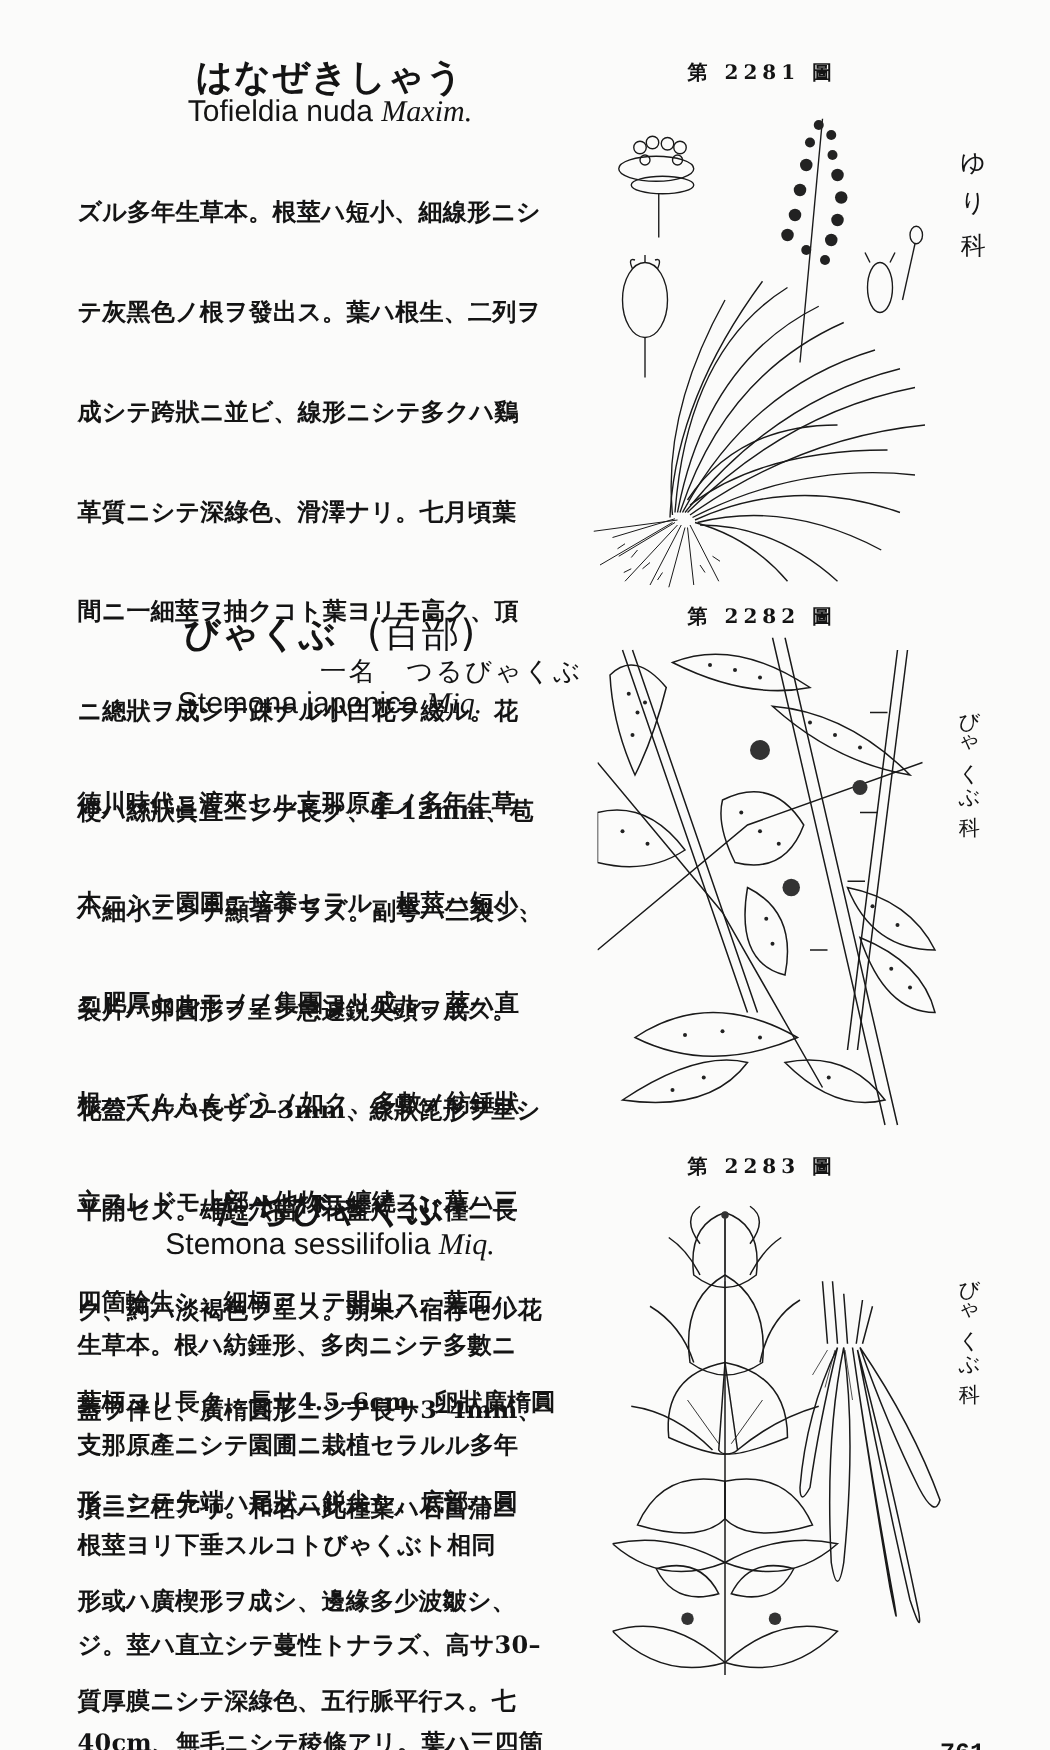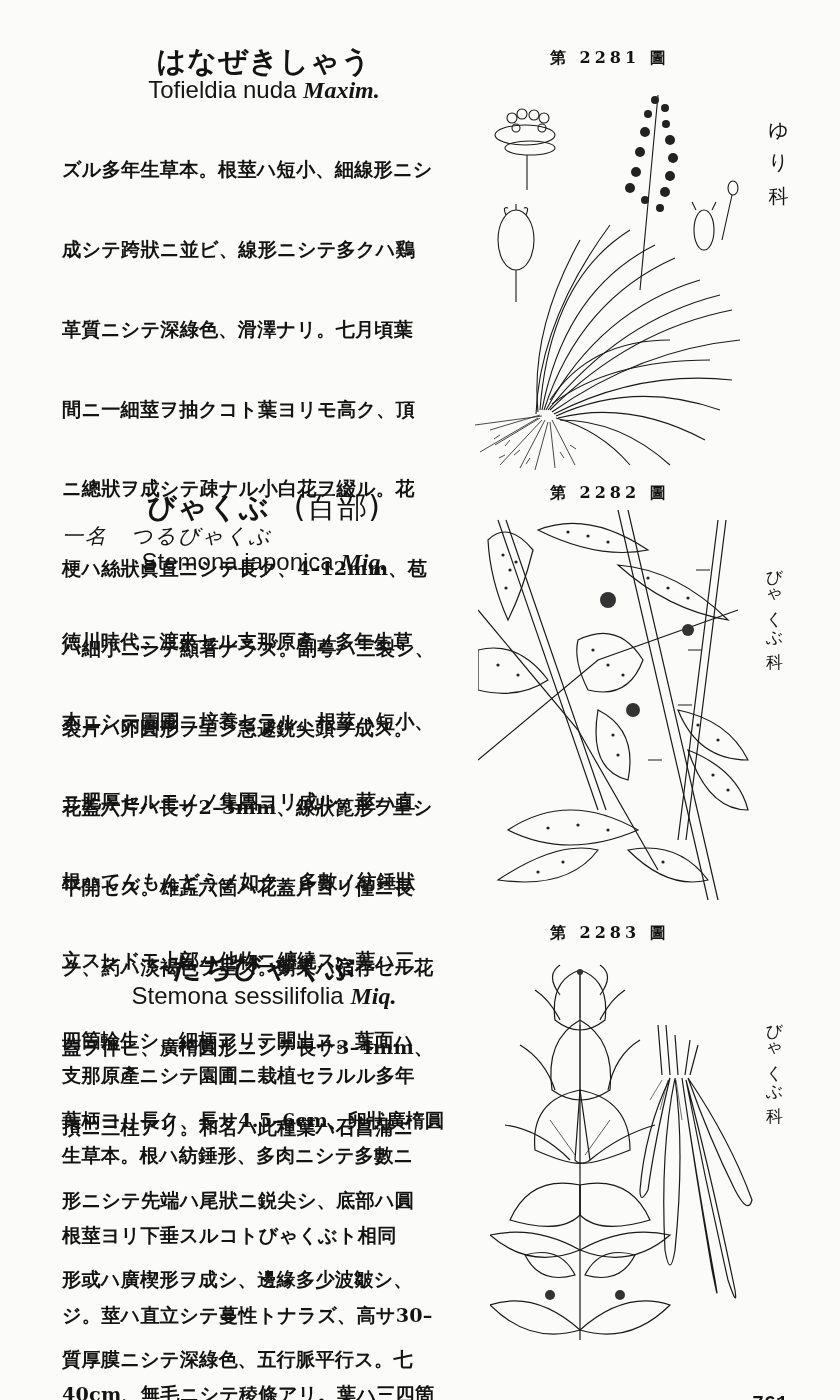--- a/index.html
+++ b/index.html
@@ -7,26 +7,26 @@
     width: 840px; height: 1400px; background: #fbfbfa; position: relative;
     overflow: hidden; color: #141414;
     font-family: "DejaVu Serif", "Liberation Serif", serif;
   }
   .entry { position: absolute; left: 62px; width: 404px; }
   .jp-title {
     text-align: center; font-size: 29px; font-weight: bold; line-height: 34px;
     font-family: "DejaVu Sans", "Liberation Sans", sans-serif; letter-spacing: 1px;
   }
   .jp-title .kanji { font-weight: normal; font-size: 30px; margin-left: 24px; }
-  .alias { text-align: left; font-size: 21px; line-height: 24px; letter-spacing: 2px; font-style: italic; }
+  .alias { text-align: right; font-size: 21px; line-height: 24px; letter-spacing: 2px; }
   .latin {
     text-align: center; font-size: 24px; line-height: 28px;
     font-family: "Liberation Sans", "DejaVu Sans", sans-serif;
   }
-  .latin .author { font-family: "Liberation Serif", "DejaVu Serif", serif; font-style: italic; font-weight: bold; }
+  .latin .author { font-family: "Liberation Serif", "DejaVu Serif", serif; font-style: italic; }
   .body-text {
     font-size: 19.2px; line-height: 26.6px; font-weight: bold; text-align: justify;
     letter-spacing: 0.2px; white-space: pre-wrap;
   }
   .fig-no {
     position: absolute; font-size: 16px; font-weight: bold; letter-spacing: 4px;
   }
   .family {
     position: absolute; writing-mode: vertical-rl; font-size: 20px;
     letter-spacing: 8px; font-family: "DejaVu Sans", sans-serif;
@@ -45,20 +45,21 @@
 <div class="entry" style="top:44px;">
   <div class="jp-title">
     <span>はなぜきしゃう</span>
   </div>
   <div class="latin" style="margin-top:-2px;">
     <span>Tofieldia nuda</span>
     <span class="author">Maxim.</span>
   </div>
   <div class="body-text">
     <div>ズル多年生草本。根莖ハ短小、細線形ニシ</div>
+    <div>テ灰黑色ノ根ヲ發出ス。葉ハ根生、二列ヲ</div>
     <div>成シテ跨狀ニ並ビ、線形ニシテ多クハ鷄</div>
     <div>革質ニシテ深綠色、滑澤ナリ。七月頃葉</div>
     <div>間ニ一細莖ヲ抽クコト葉ヨリモ高ク、頂</div>
     <div>ニ總狀ヲ成シテ疎ナル小白花ヲ綴ル。花</div>
     <div>梗ハ絲狀眞直ニシテ長ク、4–12mm、苞</div>
     <div>ハ細小ニシテ顯著ナラズ。副萼ハ三裂シ、</div>
     <div>裂片ハ卵圓形ヲ呈シ急遽鋭尖頭ヲ成ス。</div>
     <div>花蓋六片ハ長サ2–3mm、線狀箆形ヲ呈シ</div>
     <div>平開セズ。雄蕋六箇ハ花蓋片ヨリ僅ニ長</div>
     <div>ク、葯ハ淡褐色ヲ呈ス。蒴果ハ宿存セル花</div>
@@ -234,22 +235,22 @@
 
 <div class="entry" style="top:950px;">
   <div class="jp-title">
     <span>たちびゃくぶ</span>
   </div>
   <div class="latin" style="margin-top:-2px;">
     <span>Stemona sessilifolia</span>
     <span class="author">Miq.</span>
   </div>
   <div class="body-text">
+    <div>生草本。根ハ紡錘形、多肉ニシテ多數ニ</div>
     <div>支那原產ニシテ園圃ニ栽植セラルル多年</div>
-    <div>生草本。根ハ紡錘形、多肉ニシテ多數ニ</div>
     <div>根莖ヨリ下垂スルコトびゃくぶト相同</div>
     <div>ジ。莖ハ直立シテ蔓性トナラズ、高サ30–</div>
     <div>40cm、無毛ニシテ稜條アリ。葉ハ三四箇</div>
     
     
     
     
     
     
     

